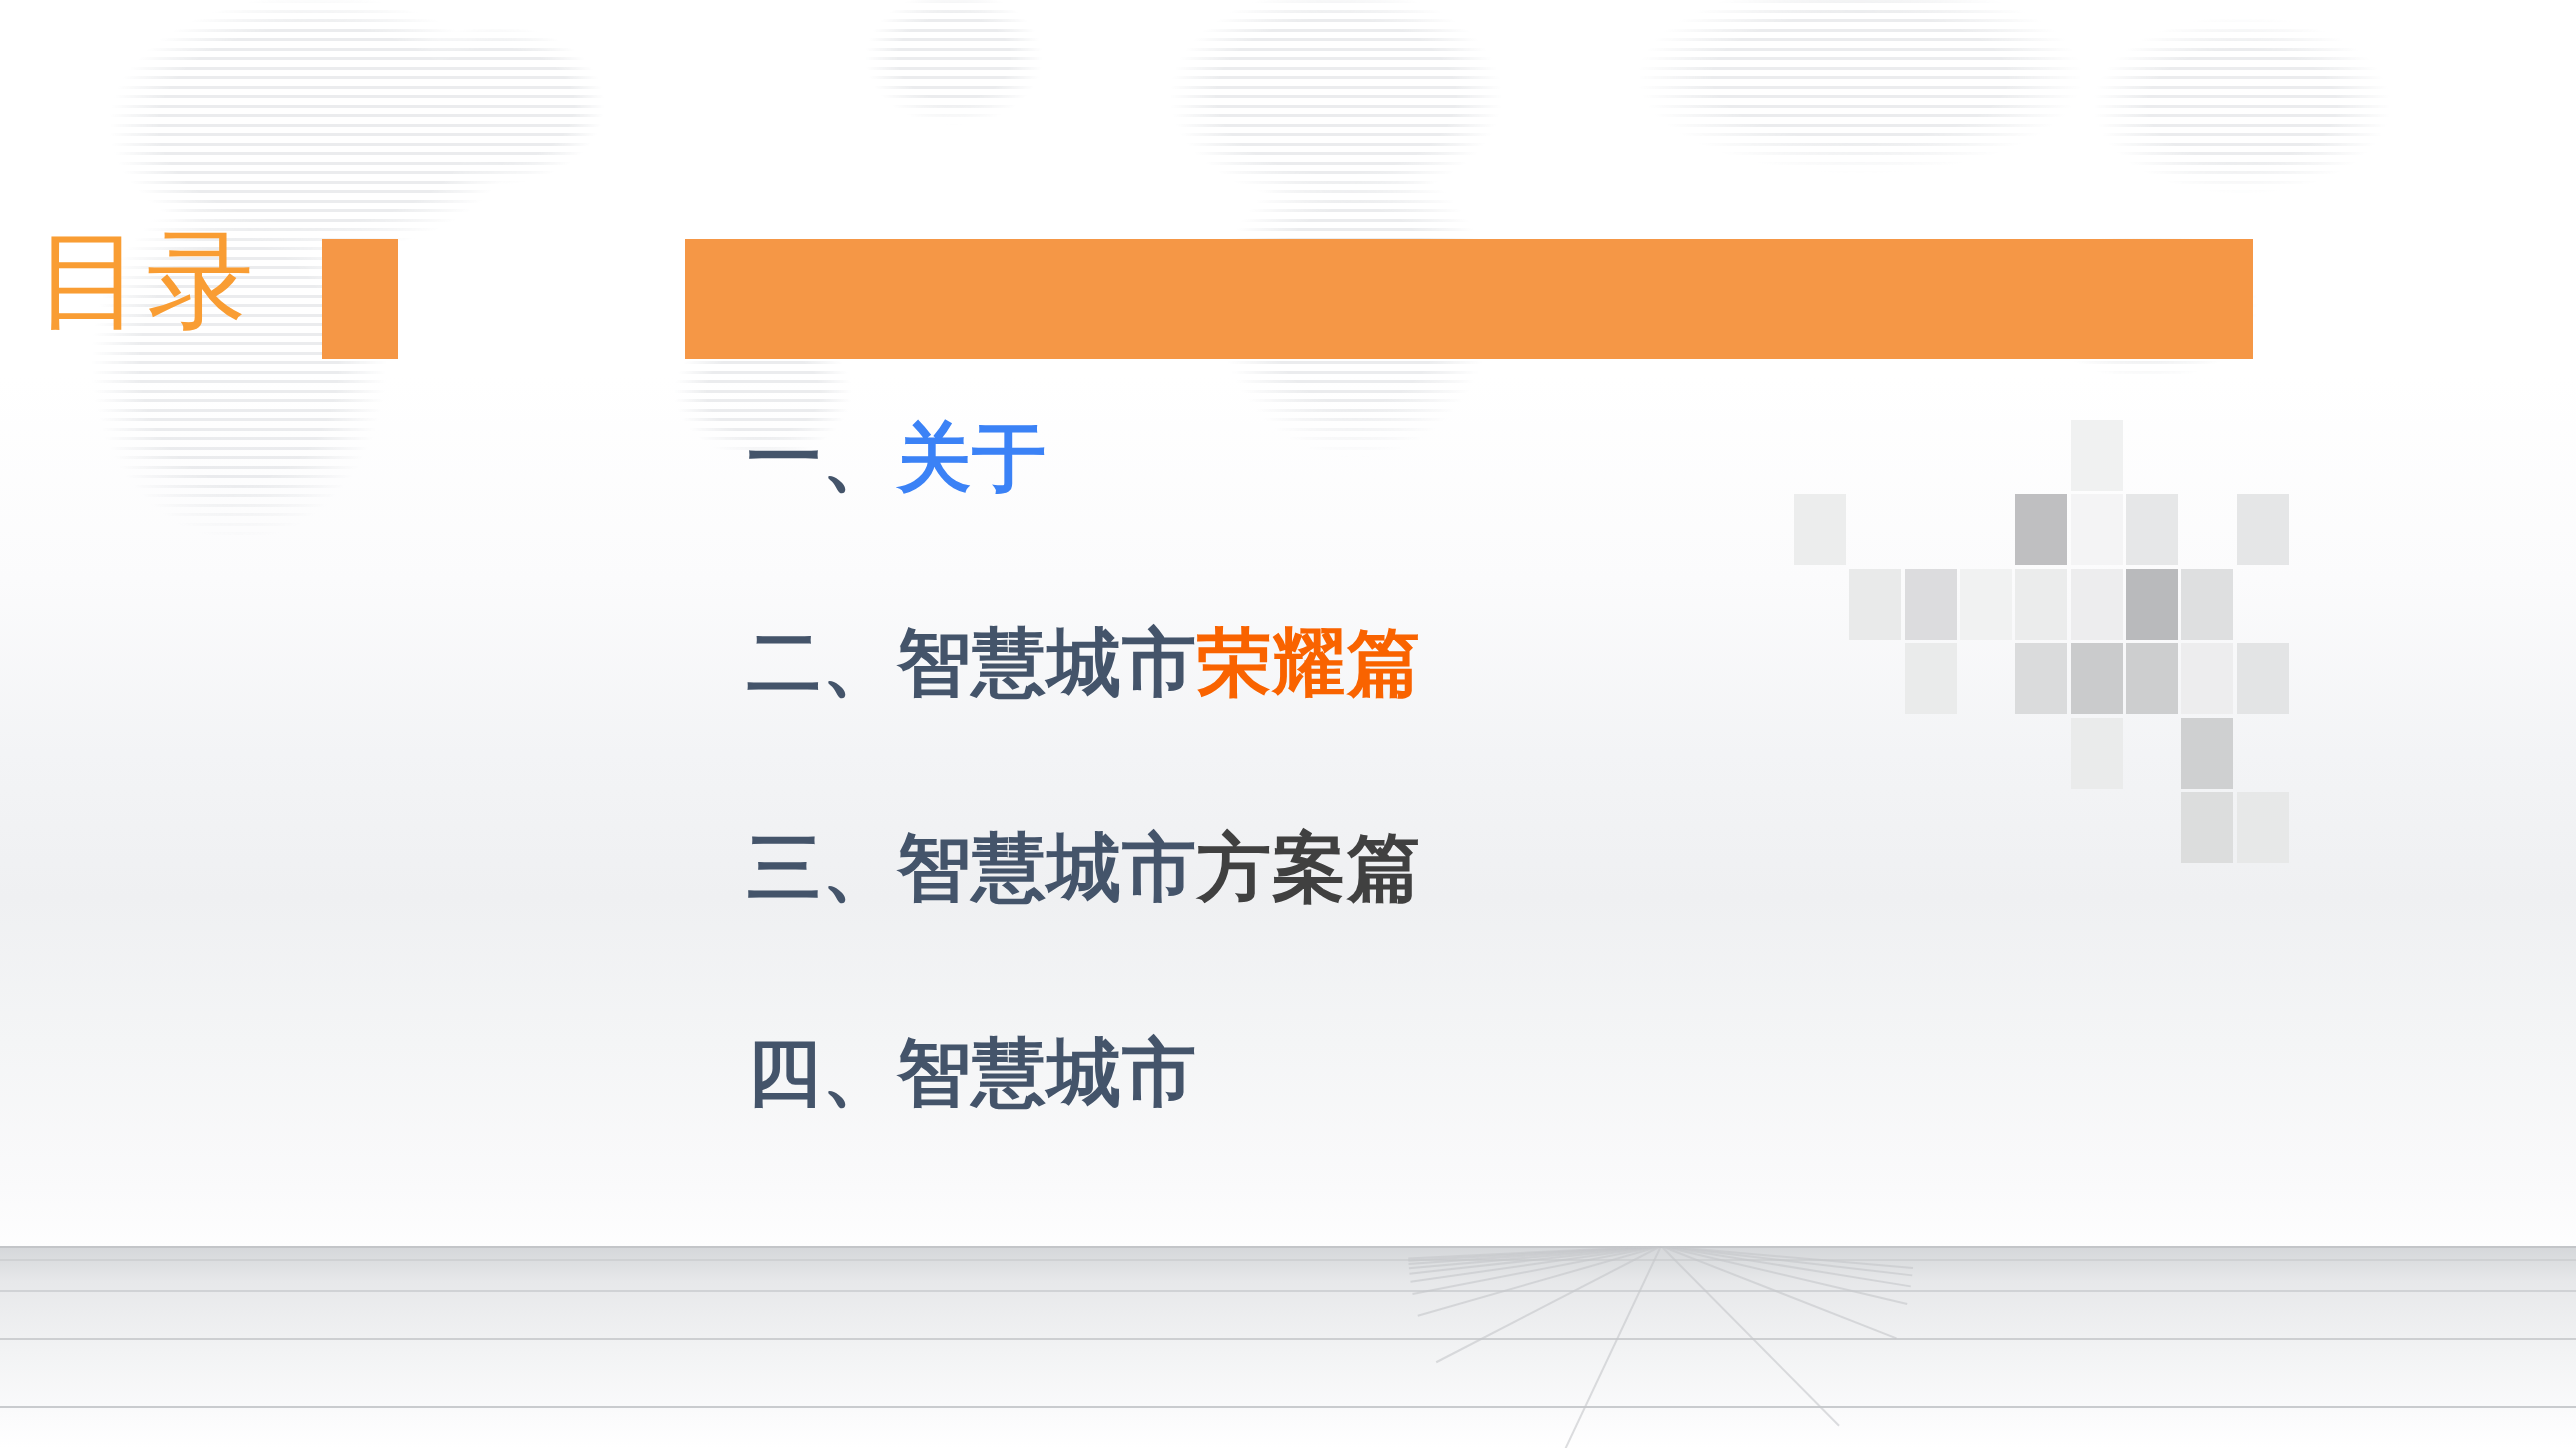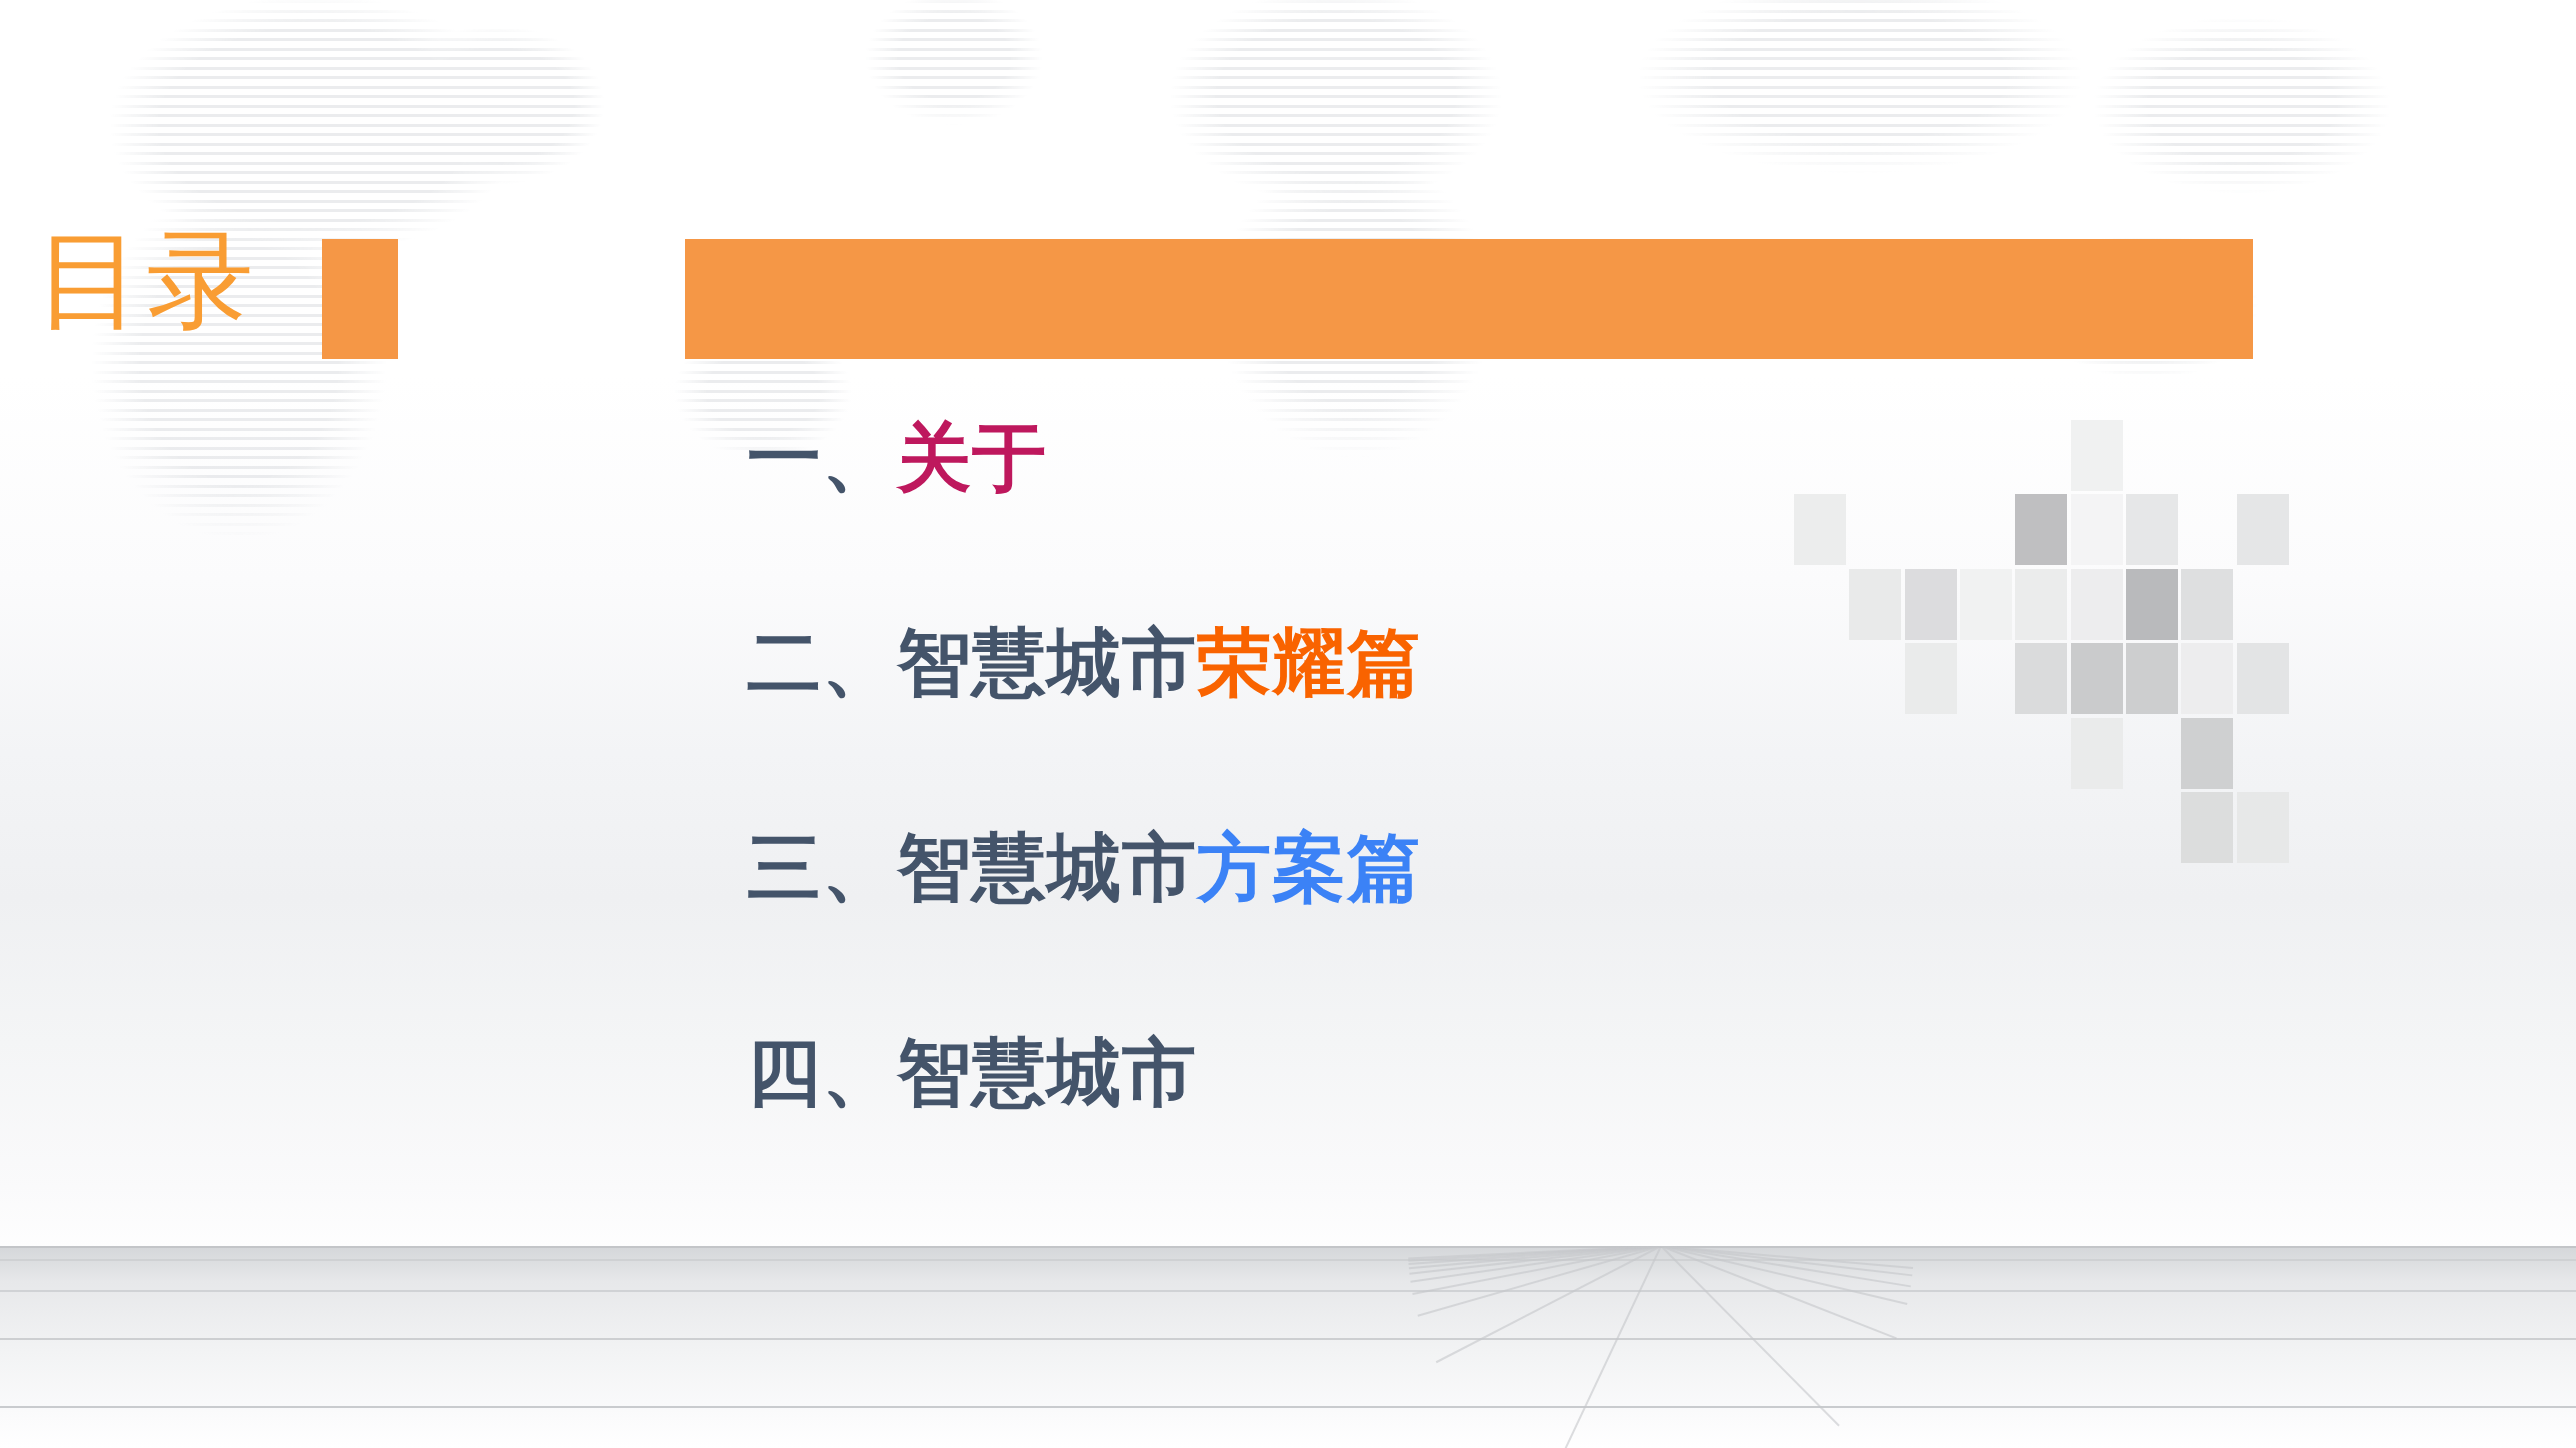--- a/index.html
+++ b/index.html
@@ -233,31 +233,31 @@
       <div class="vline" style="left: 1660px; top: 0px; height: 253px; background: rgb(196, 198, 201); opacity: 0.6; transform: rotate(-84.9728deg);"></div>
     </div>
 
   <div class="title">目录</div>
   <div class="title-square"></div>
   <div class="title-bar"></div>
 
   <div class="toc">
       <div class="toc-item">
         <span class="toc-text" style="color: rgb(68, 84, 106);">一、</span>
-        <span class="toc-text" style="color: #be185d;">关于</span>
+        <span class="toc-text" style="color: #3b82f6;">关于</span>
       </div>
       <div class="toc-item">
         <span class="toc-text" style="color: rgb(68, 84, 106);">二、</span>
         <span class="toc-text" style="color: rgb(68, 84, 106);">智慧城市</span>
         <span class="toc-accent" style="color: rgb(249, 99, 0); text-align: center;">荣耀篇</span>
       </div>
       <div class="toc-item">
         <span class="toc-text" style="color: rgb(68, 84, 106);">三、</span>
         <span class="toc-text" style="color: rgb(68, 84, 106);">智慧城市</span>
-        <span class="toc-accent" style="color: #3b82f6;">方案篇</span>
+        <span class="toc-accent" style="color: #404040;">方案篇</span>
       </div>
       <div class="toc-item">
         <span class="toc-text" style="color: rgb(68, 84, 106);">四、</span>
         <span class="toc-text" style="color: rgb(68, 84, 106);">智慧城市</span>
       </div>
     </div>
 
 </div>
 
 

